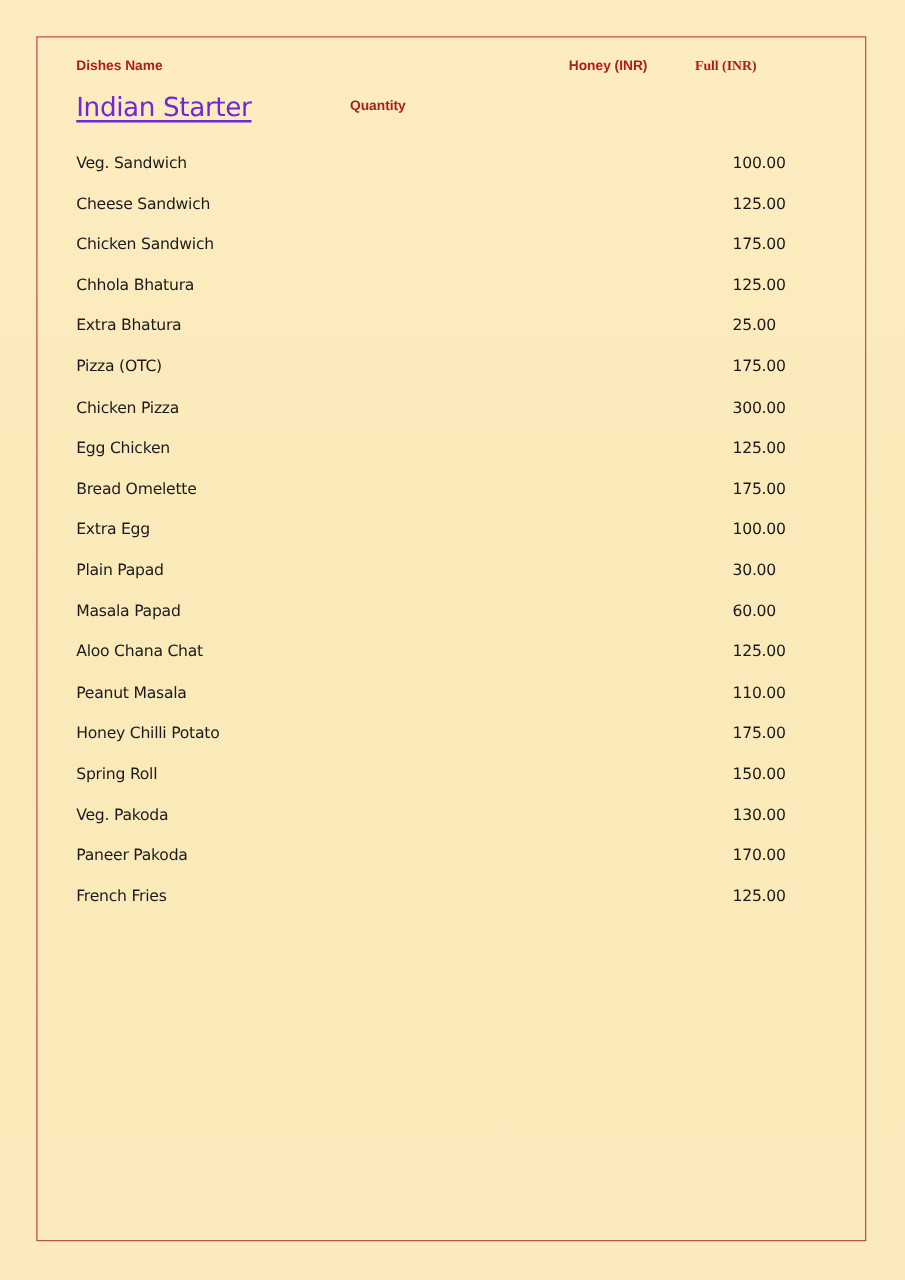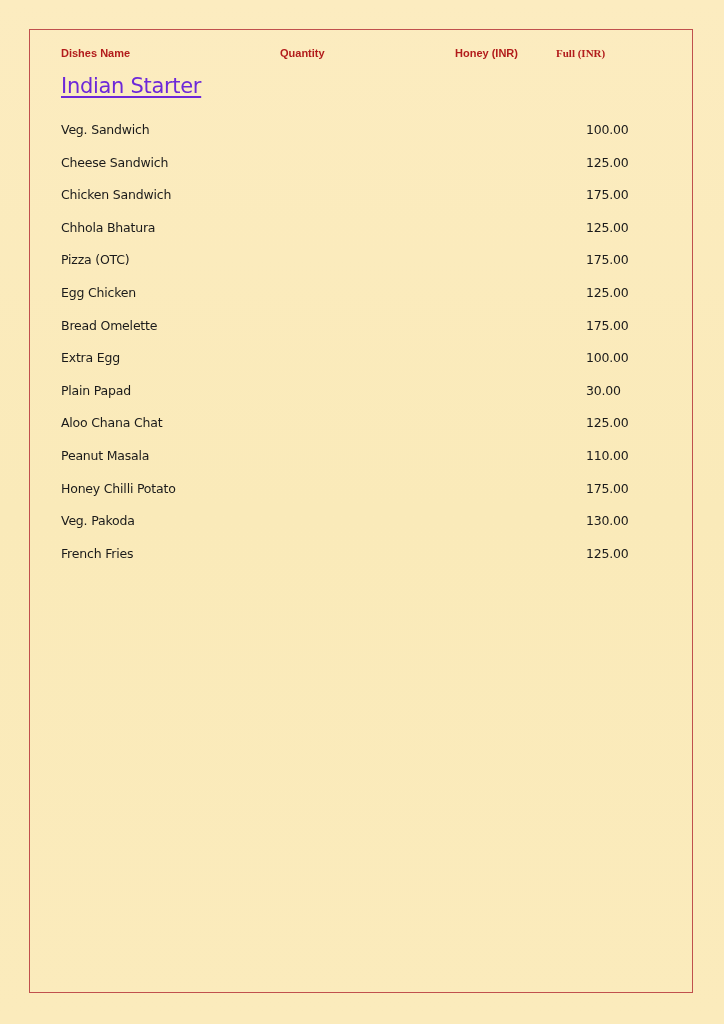--- a/index.html
+++ b/index.html
@@ -33,21 +33,21 @@
     .header-cell {
       position: absolute;
       top: 0;
       font-family: "Liberation Sans", sans-serif;
       font-weight: bold;
       font-size: 11px;
       color: #b21b1b;
       white-space: nowrap;
     }
     .col-name { left: 61px; }
-    .col-qty { left: 280px; }
+    .col-qty { left: 280px; margin-top: 32px; }
     .col-half { left: 455px; }
     .col-full { left: 556px; font-family: Liberation Serif, serif; }
 
     .section-title {
       position: absolute;
       left: 61px;
       top: 74px;
       font-family: "DejaVu Sans", sans-serif;
       font-size: 21px;
       color: #6d28d9;
@@ -115,26 +115,38 @@
       <span class="item-half"></span>
       <span class="item-full">175.00</span>
     </div>
     <div class="item-row">
       <span class="item-name">Chhola Bhatura</span>
       <span class="item-qty"></span>
       <span class="item-half"></span>
       <span class="item-full">125.00</span>
     </div>
     <div class="item-row">
+      <span class="item-name">Extra Bhatura</span>
+      <span class="item-qty"></span>
+      <span class="item-half"></span>
+      <span class="item-full">25.00</span>
+    </div>
+    <div class="item-row">
       <span class="item-name">Pizza (OTC)</span>
       <span class="item-qty"></span>
       <span class="item-half"></span>
       <span class="item-full">175.00</span>
     </div>
     <div class="item-row">
+      <span class="item-name">Chicken Pizza</span>
+      <span class="item-qty"></span>
+      <span class="item-half"></span>
+      <span class="item-full">300.00</span>
+    </div>
+    <div class="item-row">
       <span class="item-name">Egg Chicken</span>
       <span class="item-qty"></span>
       <span class="item-half"></span>
       <span class="item-full">125.00</span>
     </div>
     <div class="item-row">
       <span class="item-name">Bread Omelette</span>
       <span class="item-qty"></span>
       <span class="item-half"></span>
       <span class="item-full">175.00</span>
@@ -145,42 +157,60 @@
       <span class="item-half"></span>
       <span class="item-full">100.00</span>
     </div>
     <div class="item-row">
       <span class="item-name">Plain Papad</span>
       <span class="item-qty"></span>
       <span class="item-half"></span>
       <span class="item-full">30.00</span>
     </div>
     <div class="item-row">
+      <span class="item-name">Masala Papad</span>
+      <span class="item-qty"></span>
+      <span class="item-half"></span>
+      <span class="item-full">60.00</span>
+    </div>
+    <div class="item-row">
       <span class="item-name">Aloo Chana Chat</span>
       <span class="item-qty"></span>
       <span class="item-half"></span>
       <span class="item-full">125.00</span>
     </div>
     <div class="item-row">
       <span class="item-name">Peanut Masala</span>
       <span class="item-qty"></span>
       <span class="item-half"></span>
       <span class="item-full">110.00</span>
     </div>
     <div class="item-row">
       <span class="item-name">Honey Chilli Potato</span>
       <span class="item-qty"></span>
       <span class="item-half"></span>
       <span class="item-full">175.00</span>
     </div>
     <div class="item-row">
+      <span class="item-name">Spring Roll</span>
+      <span class="item-qty"></span>
+      <span class="item-half"></span>
+      <span class="item-full">150.00</span>
+    </div>
+    <div class="item-row">
       <span class="item-name">Veg. Pakoda</span>
       <span class="item-qty"></span>
       <span class="item-half"></span>
       <span class="item-full">130.00</span>
     </div>
     <div class="item-row">
+      <span class="item-name">Paneer Pakoda</span>
+      <span class="item-qty"></span>
+      <span class="item-half"></span>
+      <span class="item-full">170.00</span>
+    </div>
+    <div class="item-row">
       <span class="item-name">French Fries</span>
       <span class="item-qty"></span>
       <span class="item-half"></span>
       <span class="item-full">125.00</span>
     </div>
   </div>
 
 </body></html>

